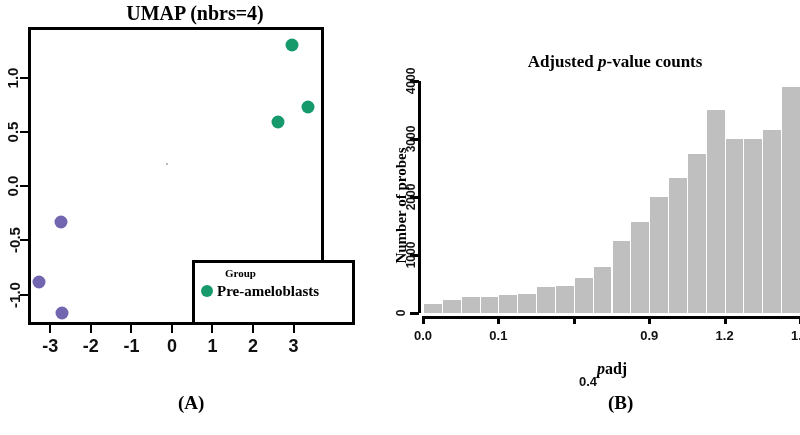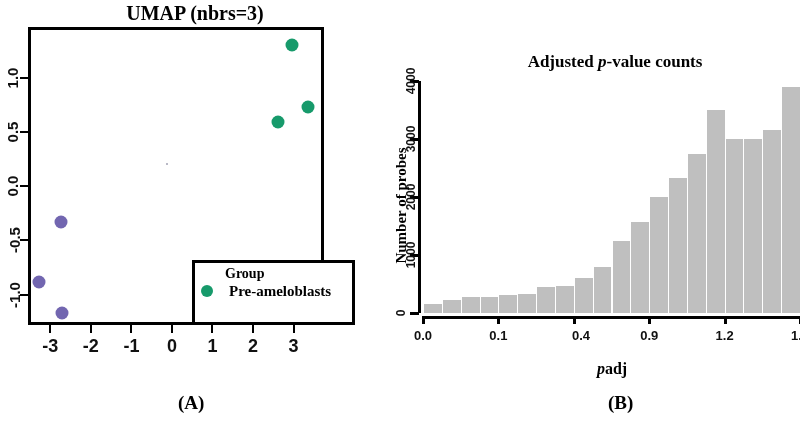--- a/index.html
+++ b/index.html
@@ -116,28 +116,28 @@
     left: 192px; top: 260px;
     width: 163px; height: 65px;
     border: 3px solid #000;
     background: #fff;
     box-sizing: border-box;
     padding: 2px 0 0 0;
   }
   #umap-legend .legend-title {
     font-family: "Liberation Serif", serif;
     font-weight: bold;
-    font-size: 14px;
+    font-size: 11px;
     margin: 0 0 0 30px;
     line-height: 17px;
   }
   #umap-legend .legend-row {
     display: flex;
     align-items: center;
-    gap: 16px;
+    gap: 4px;
     margin-left: 6px;
     line-height: 18px;
   }
   #umap-legend .legend-swatch {
     width: 12px; height: 12px;
     border-radius: 50%;
     flex: 0 0 auto;
   }
   #umap-legend .legend-text {
     font-family: "Liberation Serif", serif;
@@ -220,21 +220,21 @@
   #tag-b { left: 208px; top: 392px; }
   .ital { font-style: italic; }
 </style>
 </head>
 <body>
 
 <div class="figure">
 
   <div class="panel" id="panel-a">
 
-    <div class="plot-title" id="umap-title">UMAP (nbrs=3)</div>
+    <div class="plot-title" id="umap-title">UMAP (nbrs=4)</div>
 
     <div id="umap-frame">
       <div class="umap-ghost" style="left:47%; top:46%;"></div>
     </div>
 
     <div id="umap-y-ticks">
         <div class="ytick-a" style="top: 76.9309px;"></div>
         <div class="tick-label ytick-a-label" style="top: 77.9309px;">1.0</div>
         <div class="ytick-a" style="top: 131.113px;"></div>
         <div class="tick-label ytick-a-label" style="top: 132.113px;">0.5</div>
@@ -322,21 +322,21 @@
         <div class="tick-label ytick-b-label" style="top: 139px;">3000</div>
         <div class="ytick-b" style="top: 80px;"></div>
         <div class="tick-label ytick-b-label" style="top: 81px;">4000</div>
       </div>
     <div id="hist-x-ticks">
         <div class="xtick-b" style="left: 22px;"></div>
         <div class="tick-label xtick-b-label" style="left: 23px;">0.0</div>
         <div class="xtick-b" style="left: 97.4px;"></div>
         <div class="tick-label xtick-b-label" style="left: 98.4px;">0.1</div>
         <div class="xtick-b" style="left: 172.8px;"></div>
-        <div class="tick-label xtick-b-label" style="left: 181px;">0.4</div>
+        <div class="tick-label xtick-b-label" style="left: 188px; margin-top: 46px;">0.4</div>
         <div class="xtick-b" style="left: 248.2px;"></div>
         <div class="tick-label xtick-b-label" style="left: 249.2px;">0.9</div>
         <div class="xtick-b" style="left: 323.6px;"></div>
         <div class="tick-label xtick-b-label" style="left: 324.6px;">1.2</div>
         <div class="xtick-b" style="left: 399px;"></div>
         <div class="tick-label xtick-b-label" style="left: 400px;">1.0</div>
       </div>
 
     <div class="axis-title" id="hist-ylab">Number of probes</div>
 

